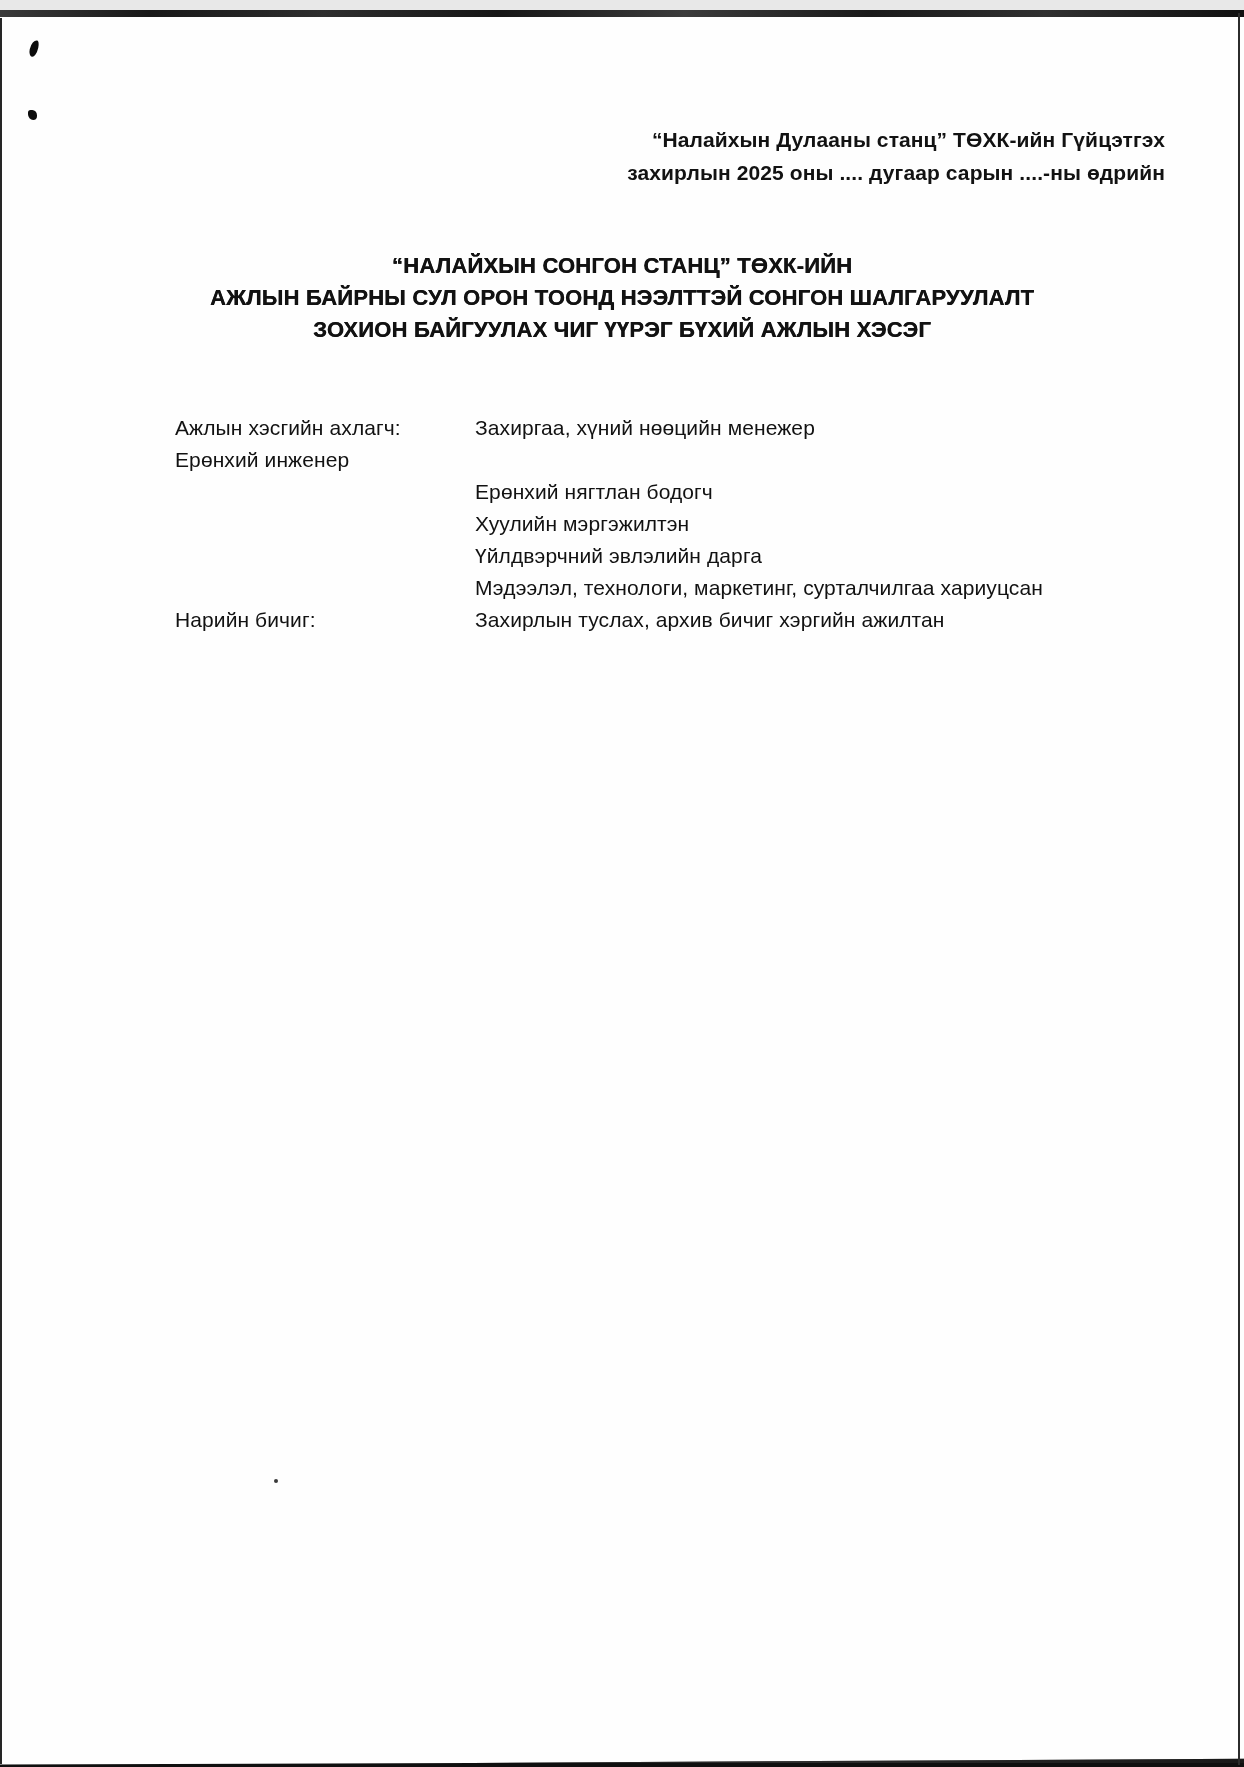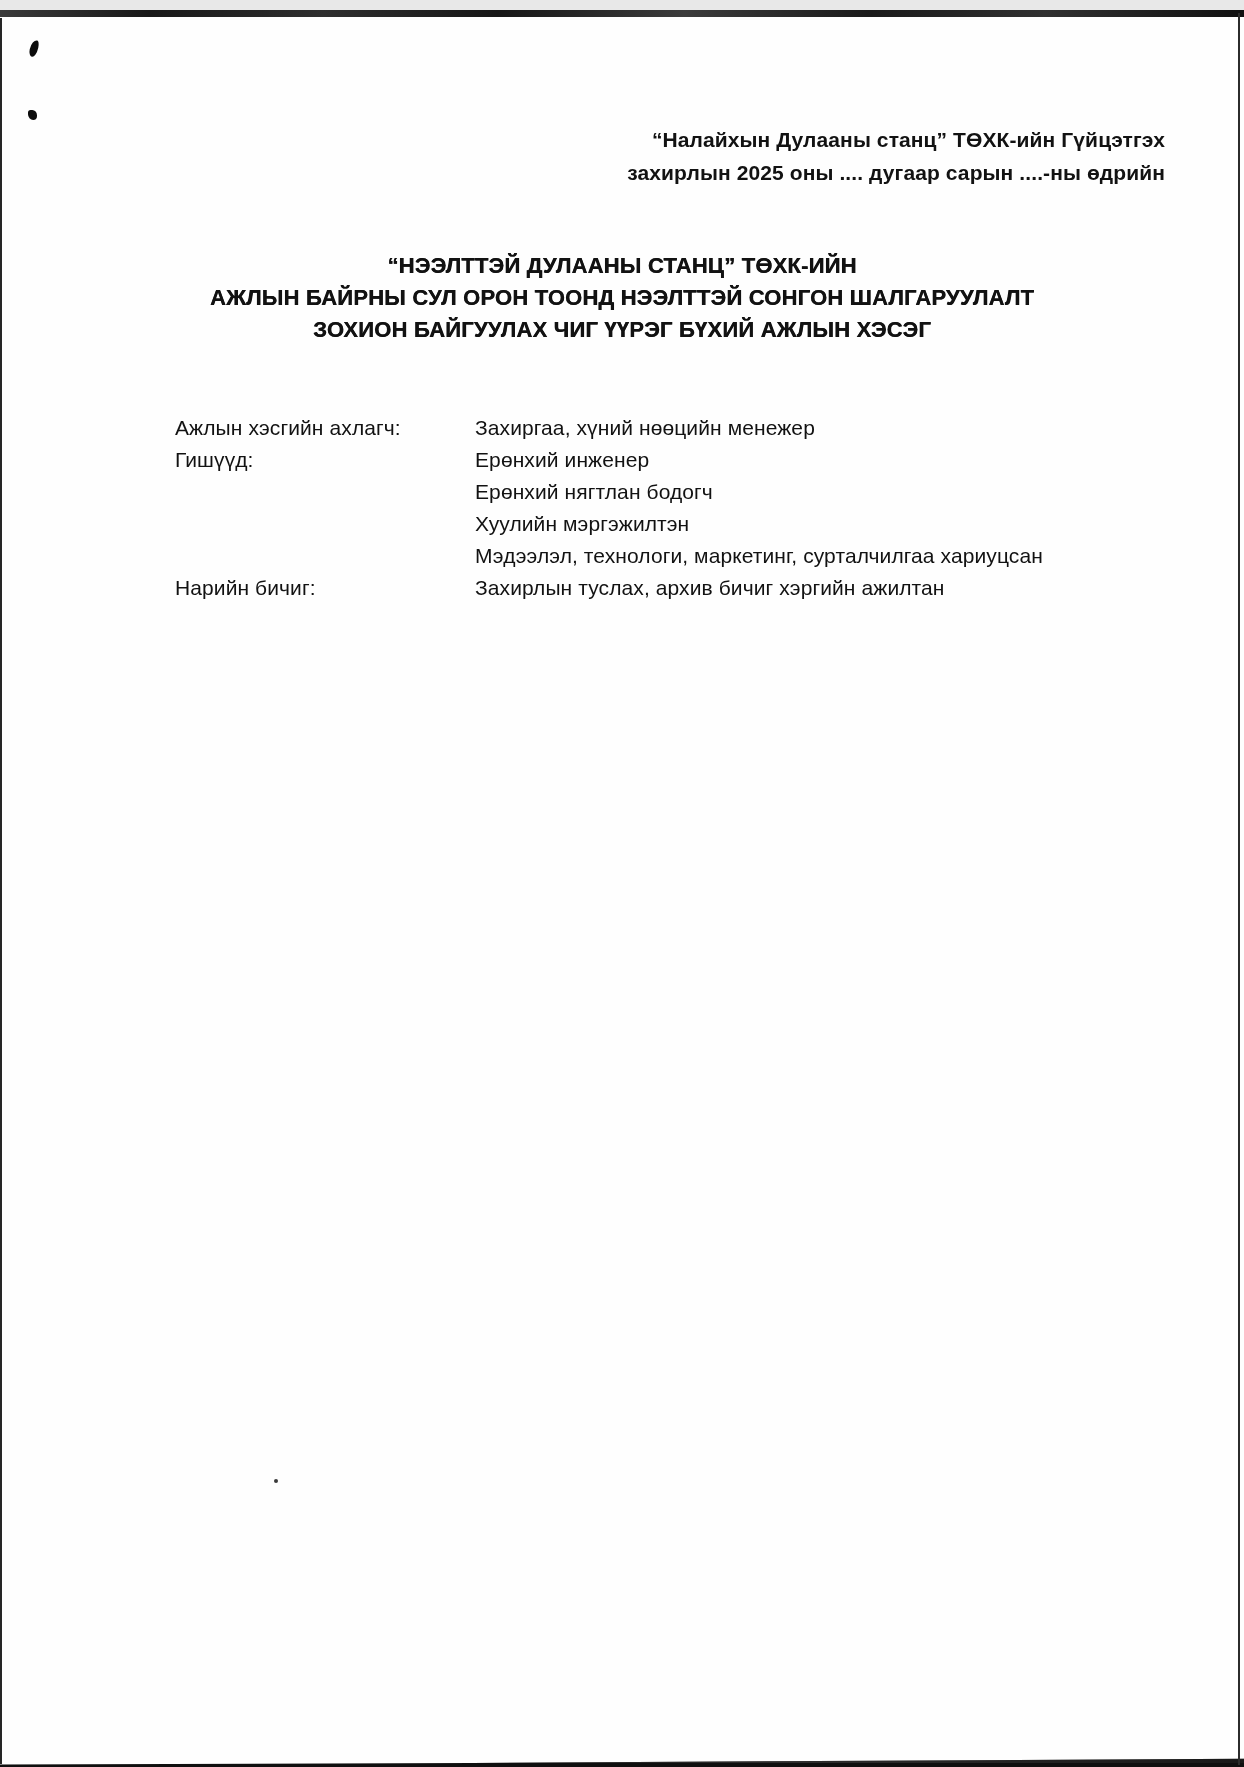--- a/index.html
+++ b/index.html
@@ -135,44 +135,44 @@
   <div class="speck speck-1"></div>
   <div class="speck speck-2"></div>
   <div class="speck dot-1"></div>
 
   <div class="header-note">
     <div>“Налайхын Дулааны станц” ТӨХК-ийн Гүйцэтгэх</div>
     <div>захирлын 2025 оны .... дугаар сарын ....-ны өдрийн</div>
   </div>
 
   <div class="doc-title">
-    <div>“НЭЭЛТТЭЙ ДУЛААНЫ СТАНЦ” ТӨХК-ИЙН</div>
+    <div>“НАЛАЙХЫН СОНГОН СТАНЦ” ТӨХК-ИЙН</div>
     <div>АЖЛЫН БАЙРНЫ СУЛ ОРОН ТООНД НЭЭЛТТЭЙ СОНГОН ШАЛГАРУУЛАЛТ</div>
     <div>ЗОХИОН БАЙГУУЛАХ ЧИГ ҮҮРЭГ БҮХИЙ АЖЛЫН ХЭСЭГ</div>
   </div>
 
   <div class="wg">
     <div class="wg-row">
       <div class="wg-label">Ажлын хэсгийн ахлагч:</div>
       <div class="wg-value">Захиргаа, хүний нөөцийн менежер</div>
     </div>
     <div class="wg-row">
-      <div class="wg-label">Гишүүд:</div>
       <div class="wg-value">Ерөнхий инженер</div>
     </div>
     <div class="wg-row">
       <div class="wg-label"></div>
       <div class="wg-value">Ерөнхий нягтлан бодогч</div>
     </div>
     <div class="wg-row">
       <div class="wg-label"></div>
       <div class="wg-value">Хуулийн мэргэжилтэн</div>
     </div>
     <div class="wg-row">
       <div class="wg-label"></div>
+      <div class="wg-value">Үйлдвэрчний эвлэлийн дарга</div>
     </div>
     <div class="wg-row">
       <div class="wg-label"></div>
       <div class="wg-value">Мэдээлэл, технологи, маркетинг, сурталчилгаа хариуцсан</div>
     </div>
     <div class="wg-row">
       <div class="wg-label">Нарийн бичиг:</div>
       <div class="wg-value">Захирлын туслах, архив бичиг хэргийн ажилтан</div>
     </div>
   </div>

